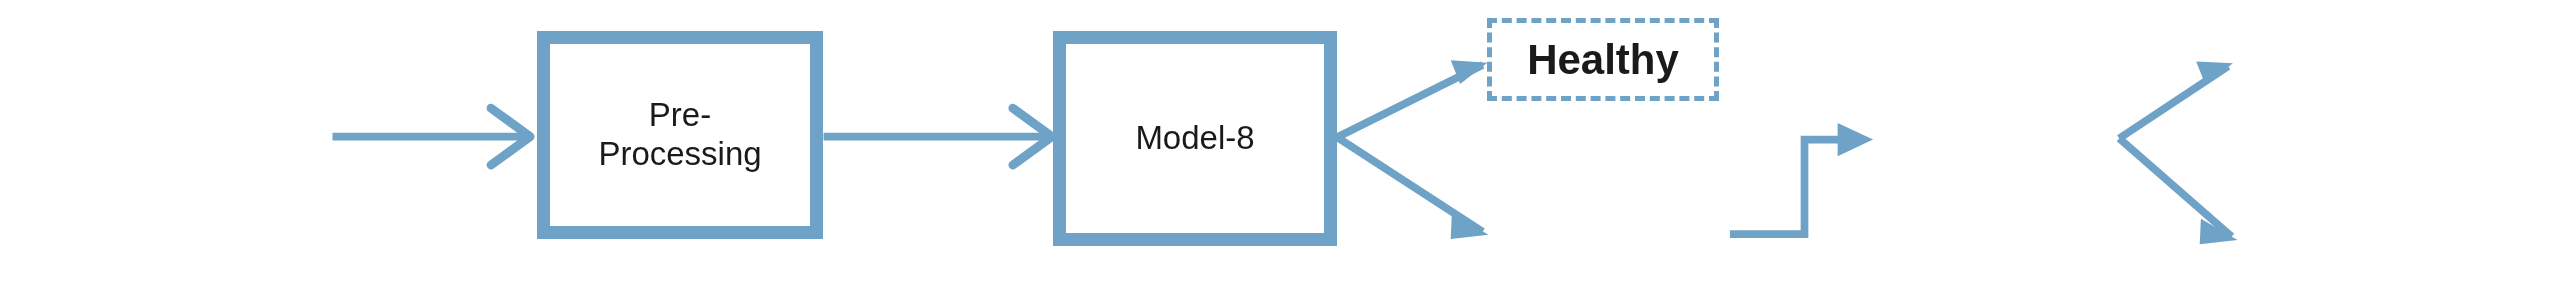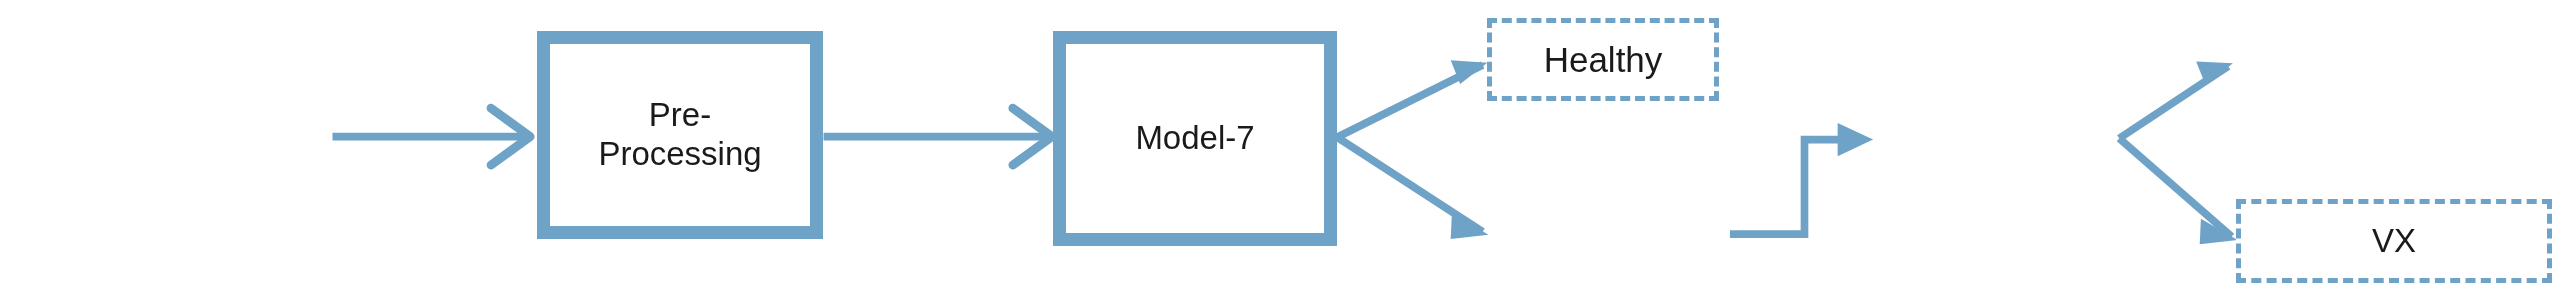--- a/index.html
+++ b/index.html
@@ -73,28 +73,25 @@
     </g>
   </svg>
 
 
   <div class="node solid" style="left:537px;top:31px;width:286px;height:208px;border-width:13px;font-size:33px;">
     <span class="lbl">Pre-
 Processing</span>
   </div>
 
   <div class="node solid" style="left:1053px;top:31px;width:284px;height:215px;border-width:13px;font-size:33px;">
-    <span class="lbl">Model-7</span>
+    <span class="lbl">Model-8</span>
   </div>
 
-  <div class="node dashed" style="left:1487px;top:18.3px;width:232px;height:83px;font-size:35px;">
+  <div class="node dashed" style="left:1487px;top:18.3px;width:232px;height:83px;font-size:42px;font-weight:bold;">
     <span class="lbl">Healthy</span>
   </div>
 
 
 
 
-  <div class="node dashed" style="left:2236px;top:199px;width:316px;height:84px;font-size:33px;">
-    <span class="lbl">VX</span>
-  </div>
 
 </div>
 
 
 </body></html>

